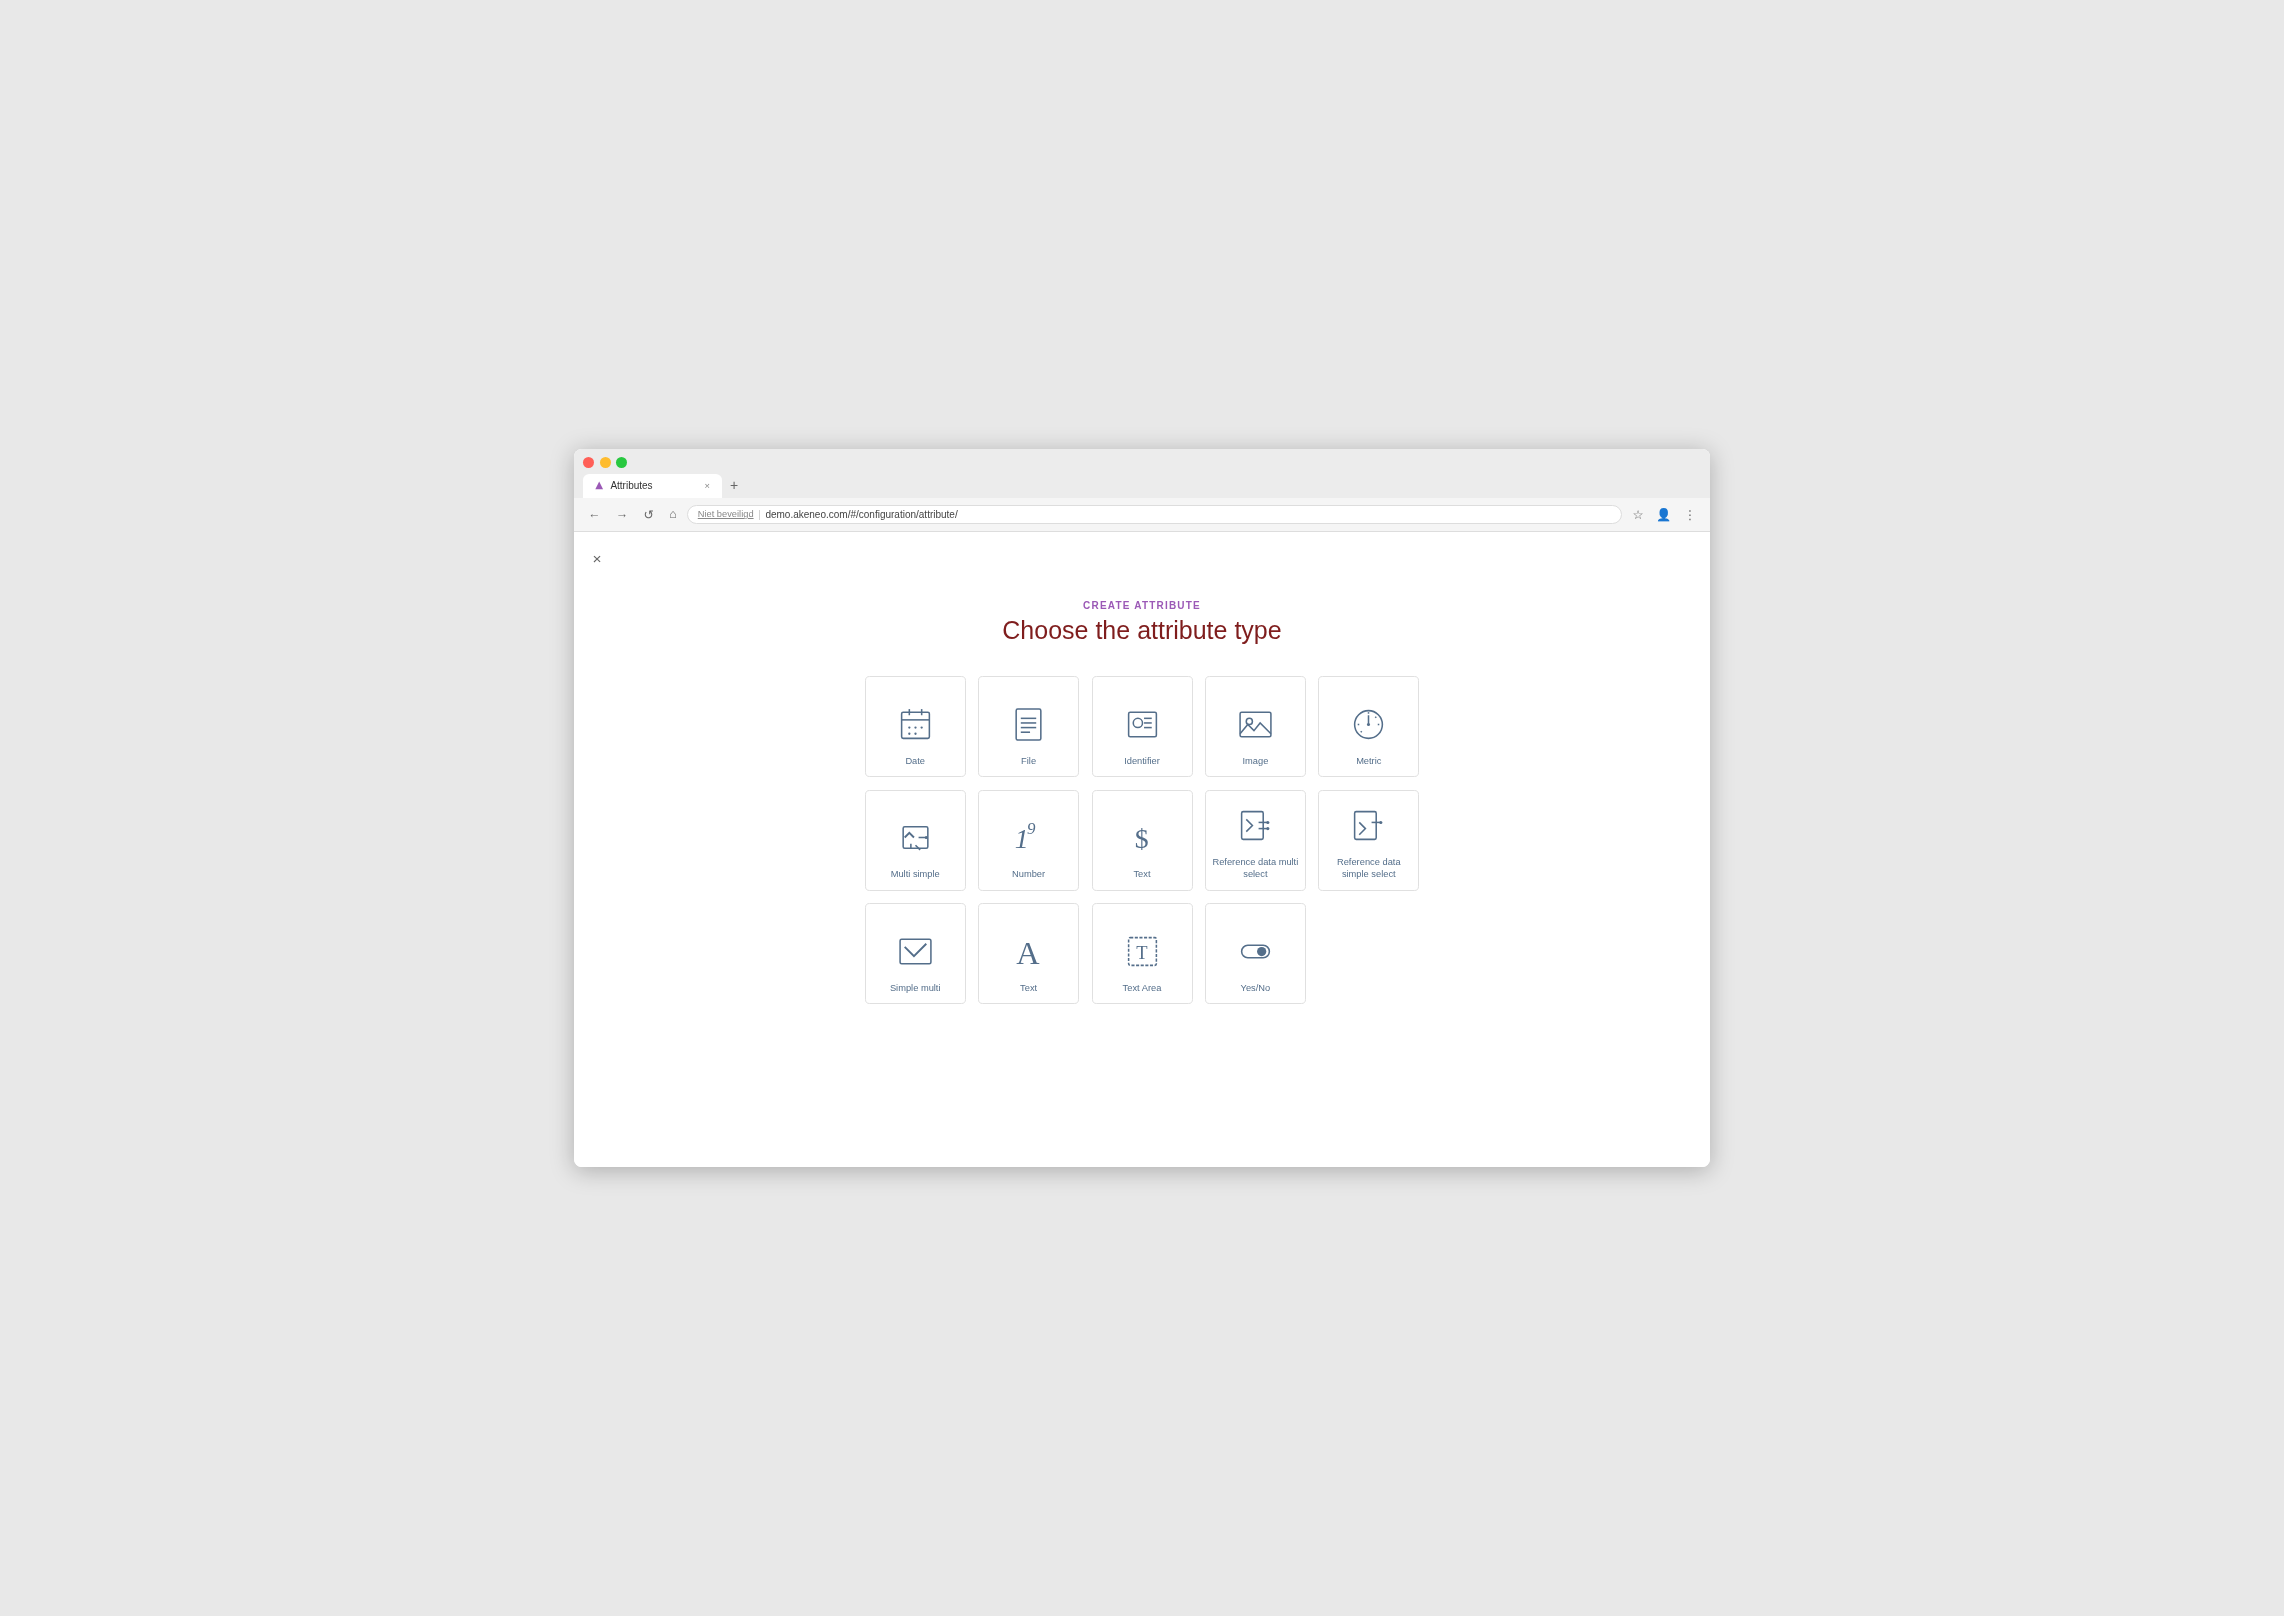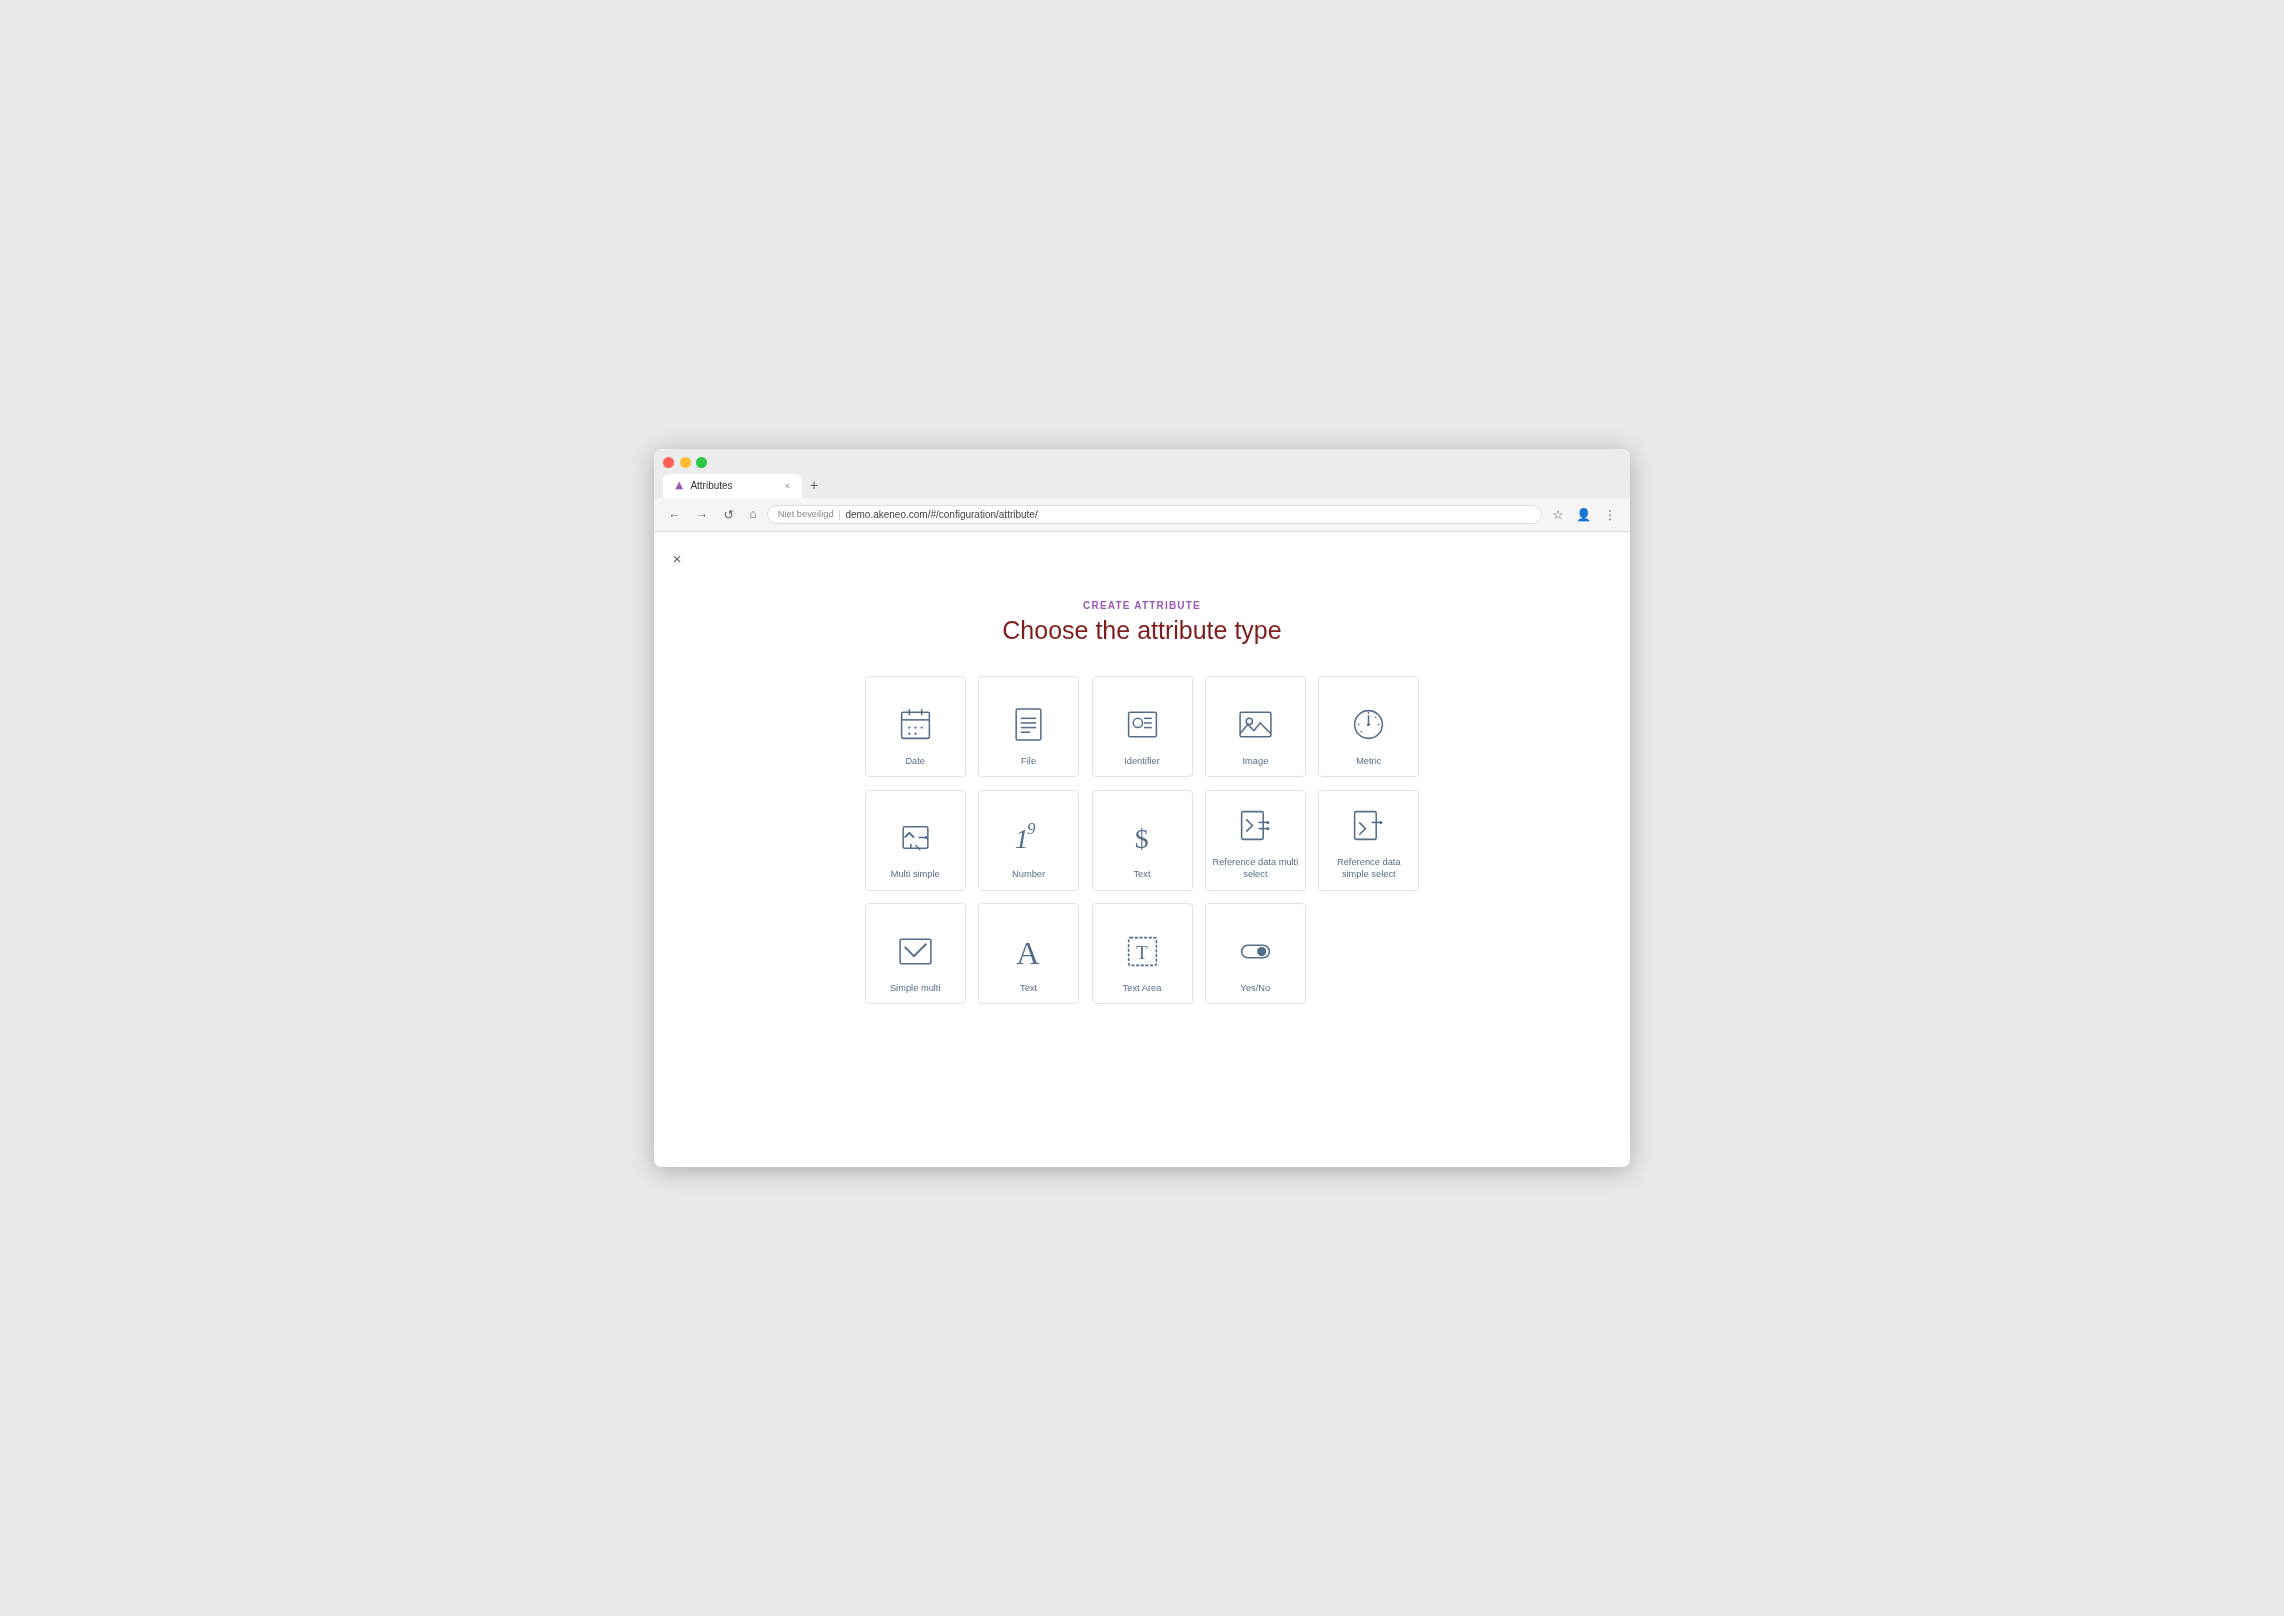--- a/index.html
+++ b/index.html
@@ -7,21 +7,21 @@
     body {
       background: #e8e8e8;
       font-family: -apple-system, BlinkMacSystemFont, 'Segoe UI', sans-serif;
       display: flex;
       justify-content: center;
       align-items: center;
       min-height: 100vh;
     }
 
     .browser-window {
-      width: 976px;
+      width: 1136px;
       background: #fff;
       border-radius: 7.7px;
       box-shadow: 0 3.1px 23px rgba(0,0,0,0.25);
       overflow: hidden;
     }
 
     
     .browser-chrome {
       background: #ececec;
       padding: 7.7px 9.3px 0;
@@ -117,20 +117,21 @@
       border: 0.8px solid #ddd;
       border-radius: 15.5px;
       padding: 3.1px 9.3px;
       gap: 4.6px;
       font-size: 10px;
     }
 
     .address-security {
       color: #888;
       font-size: 9.3px;
+      text-decoration: underline;
     }
 
     .address-url {
       color: #444;
       flex: 1;
     }
 
     .toolbar-right {
       display: flex;
       gap: 3.1px;

